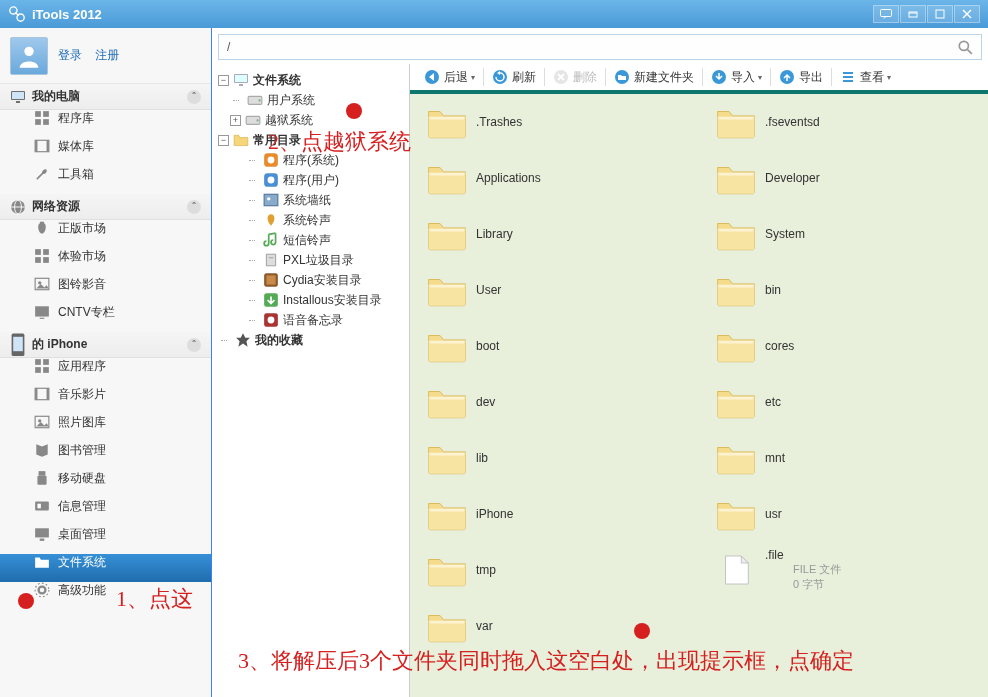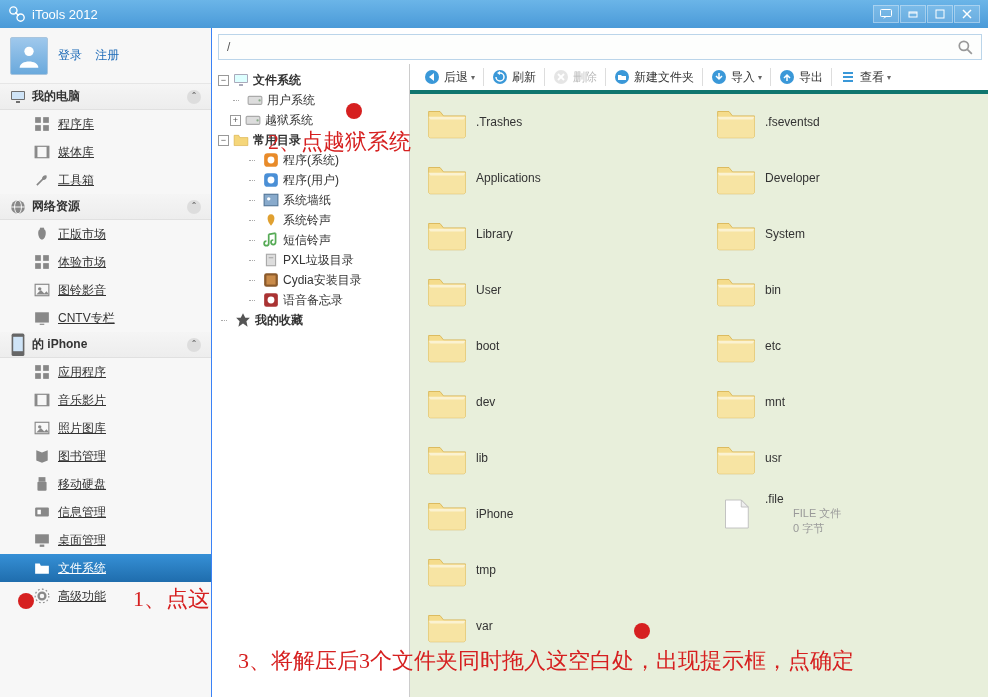--- a/index.html
+++ b/index.html
@@ -1,39 +1,39 @@
 <!DOCTYPE html>
 <html><head>
 <meta charset="utf-8">
 <style>
 * { margin: 0; padding: 0; box-sizing: border-box; font-family: "Microsoft YaHei", Arial, sans-serif; }
 body { width: 988px; height: 697px; background: #fff; font-size: 12px; overflow: hidden; position: relative; }
 
 
 .title-bar { height: 28px; background: linear-gradient(#6bb5e8, #4a9ad8); display: flex; align-items: center; padding: 0 8px; color: #fff; }
 .title-bar .logo-icon { width: 18px; height: 18px; margin-right: 6px; display: inline-flex; align-items: center; justify-content: center; }
-.title-bar .title-text { font-size: 13px; font-weight: normal; }
+.title-bar .title-text { font-size: 13px; font-weight: bold; }
 .title-bar .win-btns { margin-left: auto; display: flex; gap: 1px; }
 .title-bar .win-btn { width: 26px; height: 18px; background: rgba(255,255,255,0.15); border: 1px solid rgba(255,255,255,0.35); display: flex; align-items: center; justify-content: center; color: #fff; font-size: 11px; cursor: pointer; }
 
 
 .main { display: flex; height: calc(697px - 28px); }
 
 
 .sidebar { width: 212px; background: #f7f7f7; border-right: 1px solid #3b82f6; display: flex; flex-direction: column; }
 .account-row { height: 56px; display: flex; align-items: center; padding: 8px 10px; border-bottom: 1px solid #e6e6e6; }
 .avatar { width: 38px; height: 38px; background: linear-gradient(#9fc8ec, #6aa9dc); border: 1px solid #a8c5de; border-radius: 2px; display: flex; align-items: center; justify-content: center; margin-right: 10px; }
 .avatar svg { width: 28px; height: 28px; }
 .account-links a { color: #1e6bb8; text-decoration: none; margin-right: 10px; cursor: pointer; }
 
 .side-section-header { height: 26px; background: linear-gradient(#f5f5f5, #ededed); border-bottom: 1px solid #e0e0e0; display: flex; align-items: center; padding: 0 10px; font-weight: bold; color: #333; }
 .side-section-header .hdr-icon { width: 16px; height: 14px; margin-right: 6px; display: inline-flex; align-items: center; justify-content: center; }
 .side-section-header .collapse-icon { margin-left: auto; width: 14px; height: 14px; border-radius: 50%; background: #ddd; display: flex; align-items: center; justify-content: center; color: #777; font-size: 10px; }
 
-.side-item { height: 28px; display: flex; align-items: center; padding-left: 34px; cursor: pointer; color: #333; position: relative; text-decoration: underline; }
+.side-item { height: 28px; display: flex; padding-left: 34px; cursor: pointer; color: #333; position: relative; }
 .side-item.selected { background: linear-gradient(#3690d6, #1f6dad); color: #fff; }
 .side-item .item-icon { width: 16px; height: 16px; margin-right: 8px; display: inline-flex; align-items: center; justify-content: center; }
 
 
 .right { flex: 1; display: flex; flex-direction: column; }
 .path-bar { height: 26px; margin: 6px 6px 4px 6px; border: 1px solid #bbd5ea; background: #fdfefd; display: flex; align-items: center; padding: 0 8px; }
 .path-text { color: #555; font-size: 12px; flex: 1; }
 .path-search { width: 16px; height: 16px; color: #888; }
 
 .right-body { flex: 1; display: flex; overflow: hidden; }
@@ -437,20 +437,30 @@
                   <rect x="1" y="1" width="12" height="12" rx="2" fill="#8b5a2b"></rect>
                   <rect x="3" y="3" width="8" height="8" fill="#c98b4a"></rect>
                 </svg>
               </span>
               <span class="t-label">Cydia安装目录</span>
             </div>
             <div class="tree-node indent-2">
               <span class="no-toggle"></span>
               <span class="t-icon">
                 <svg viewBox="0 0 14 14">
+                  <rect x="1" y="1" width="12" height="12" rx="2" fill="#5a5"></rect>
+                  <path d="M7 4 L7 10 M4 7 L7 10 L10 7" stroke="#fff" fill="none" stroke-width="1.5"></path>
+                </svg>
+              </span>
+              <span class="t-label">Installous安装目录</span>
+            </div>
+            <div class="tree-node indent-2">
+              <span class="no-toggle"></span>
+              <span class="t-icon">
+                <svg viewBox="0 0 14 14">
                   <rect x="1" y="1" width="12" height="12" rx="2" fill="#a33"></rect>
                   <circle cx="7" cy="7" r="3" fill="#fff"></circle>
                 </svg>
               </span>
               <span class="t-label">语音备忘录</span>
             </div>
           </div>
         <div class="tree-node bold">
           <span class="no-toggle" style="width:13px"></span>
           <span class="t-icon">
@@ -686,20 +696,30 @@
                     <span class="f-name">bin</span>
                   </div>
                 </div>
                 <div class="folder-item">
                   <svg class="folder-icon" viewBox="0 0 48 40">
                     <path d="M3 8 L16 8 L20 13 L45 13 L45 36 C45 37 44 38 43 38 L5 38 C4 38 3 37 3 36 Z" fill="#f5dc8c" stroke="#d4a93c" stroke-width="0.8"></path>
                     <path d="M3 14 L45 14 L45 36 C45 37 44 38 43 38 L5 38 C4 38 3 37 3 36 Z" fill="#f7e4a3"></path>
                     <path d="M3 14 L45 14 L43 17 L5 17 Z" fill="#fff" opacity="0.5"></path>
                   </svg>
                   <div class="folder-text">
+                    <span class="f-name">cores</span>
+                  </div>
+                </div>
+                <div class="folder-item">
+                  <svg class="folder-icon" viewBox="0 0 48 40">
+                    <path d="M3 8 L16 8 L20 13 L45 13 L45 36 C45 37 44 38 43 38 L5 38 C4 38 3 37 3 36 Z" fill="#f5dc8c" stroke="#d4a93c" stroke-width="0.8"></path>
+                    <path d="M3 14 L45 14 L45 36 C45 37 44 38 43 38 L5 38 C4 38 3 37 3 36 Z" fill="#f7e4a3"></path>
+                    <path d="M3 14 L45 14 L43 17 L5 17 Z" fill="#fff" opacity="0.5"></path>
+                  </svg>
+                  <div class="folder-text">
                     <span class="f-name">etc</span>
                   </div>
                 </div>
                 <div class="folder-item">
                   <svg class="folder-icon" viewBox="0 0 48 40">
                     <path d="M3 8 L16 8 L20 13 L45 13 L45 36 C45 37 44 38 43 38 L5 38 C4 38 3 37 3 36 Z" fill="#f5dc8c" stroke="#d4a93c" stroke-width="0.8"></path>
                     <path d="M3 14 L45 14 L45 36 C45 37 44 38 43 38 L5 38 C4 38 3 37 3 36 Z" fill="#f7e4a3"></path>
                     <path d="M3 14 L45 14 L43 17 L5 17 Z" fill="#fff" opacity="0.5"></path>
                   </svg>
                   <div class="folder-text">
@@ -729,17 +749,17 @@
                 </div>
               </div>
           </div>
         </div>
       </div>
     </div>
   </div>
 </div>
 
 <div class="anno-red-dot" style="left:18px; top:593px;"></div>
-<div class="anno-text" style="left:133px; top:584px;">1、点这</div>
+<div class="anno-text" style="left:116px; top:584px;">1、点这</div>
 <div class="anno-red-dot" style="left:346px; top:103px;"></div>
 <div class="anno-text" style="left:268px; top:127px;">2、点越狱系统</div>
 <div class="anno-red-dot" style="left:634px; top:623px;"></div>
 <div class="anno-text" style="left:238px; top:646px;">3、将解压后3个文件夹同时拖入这空白处，出现提示框，点确定</div>
 
 </body></html>

